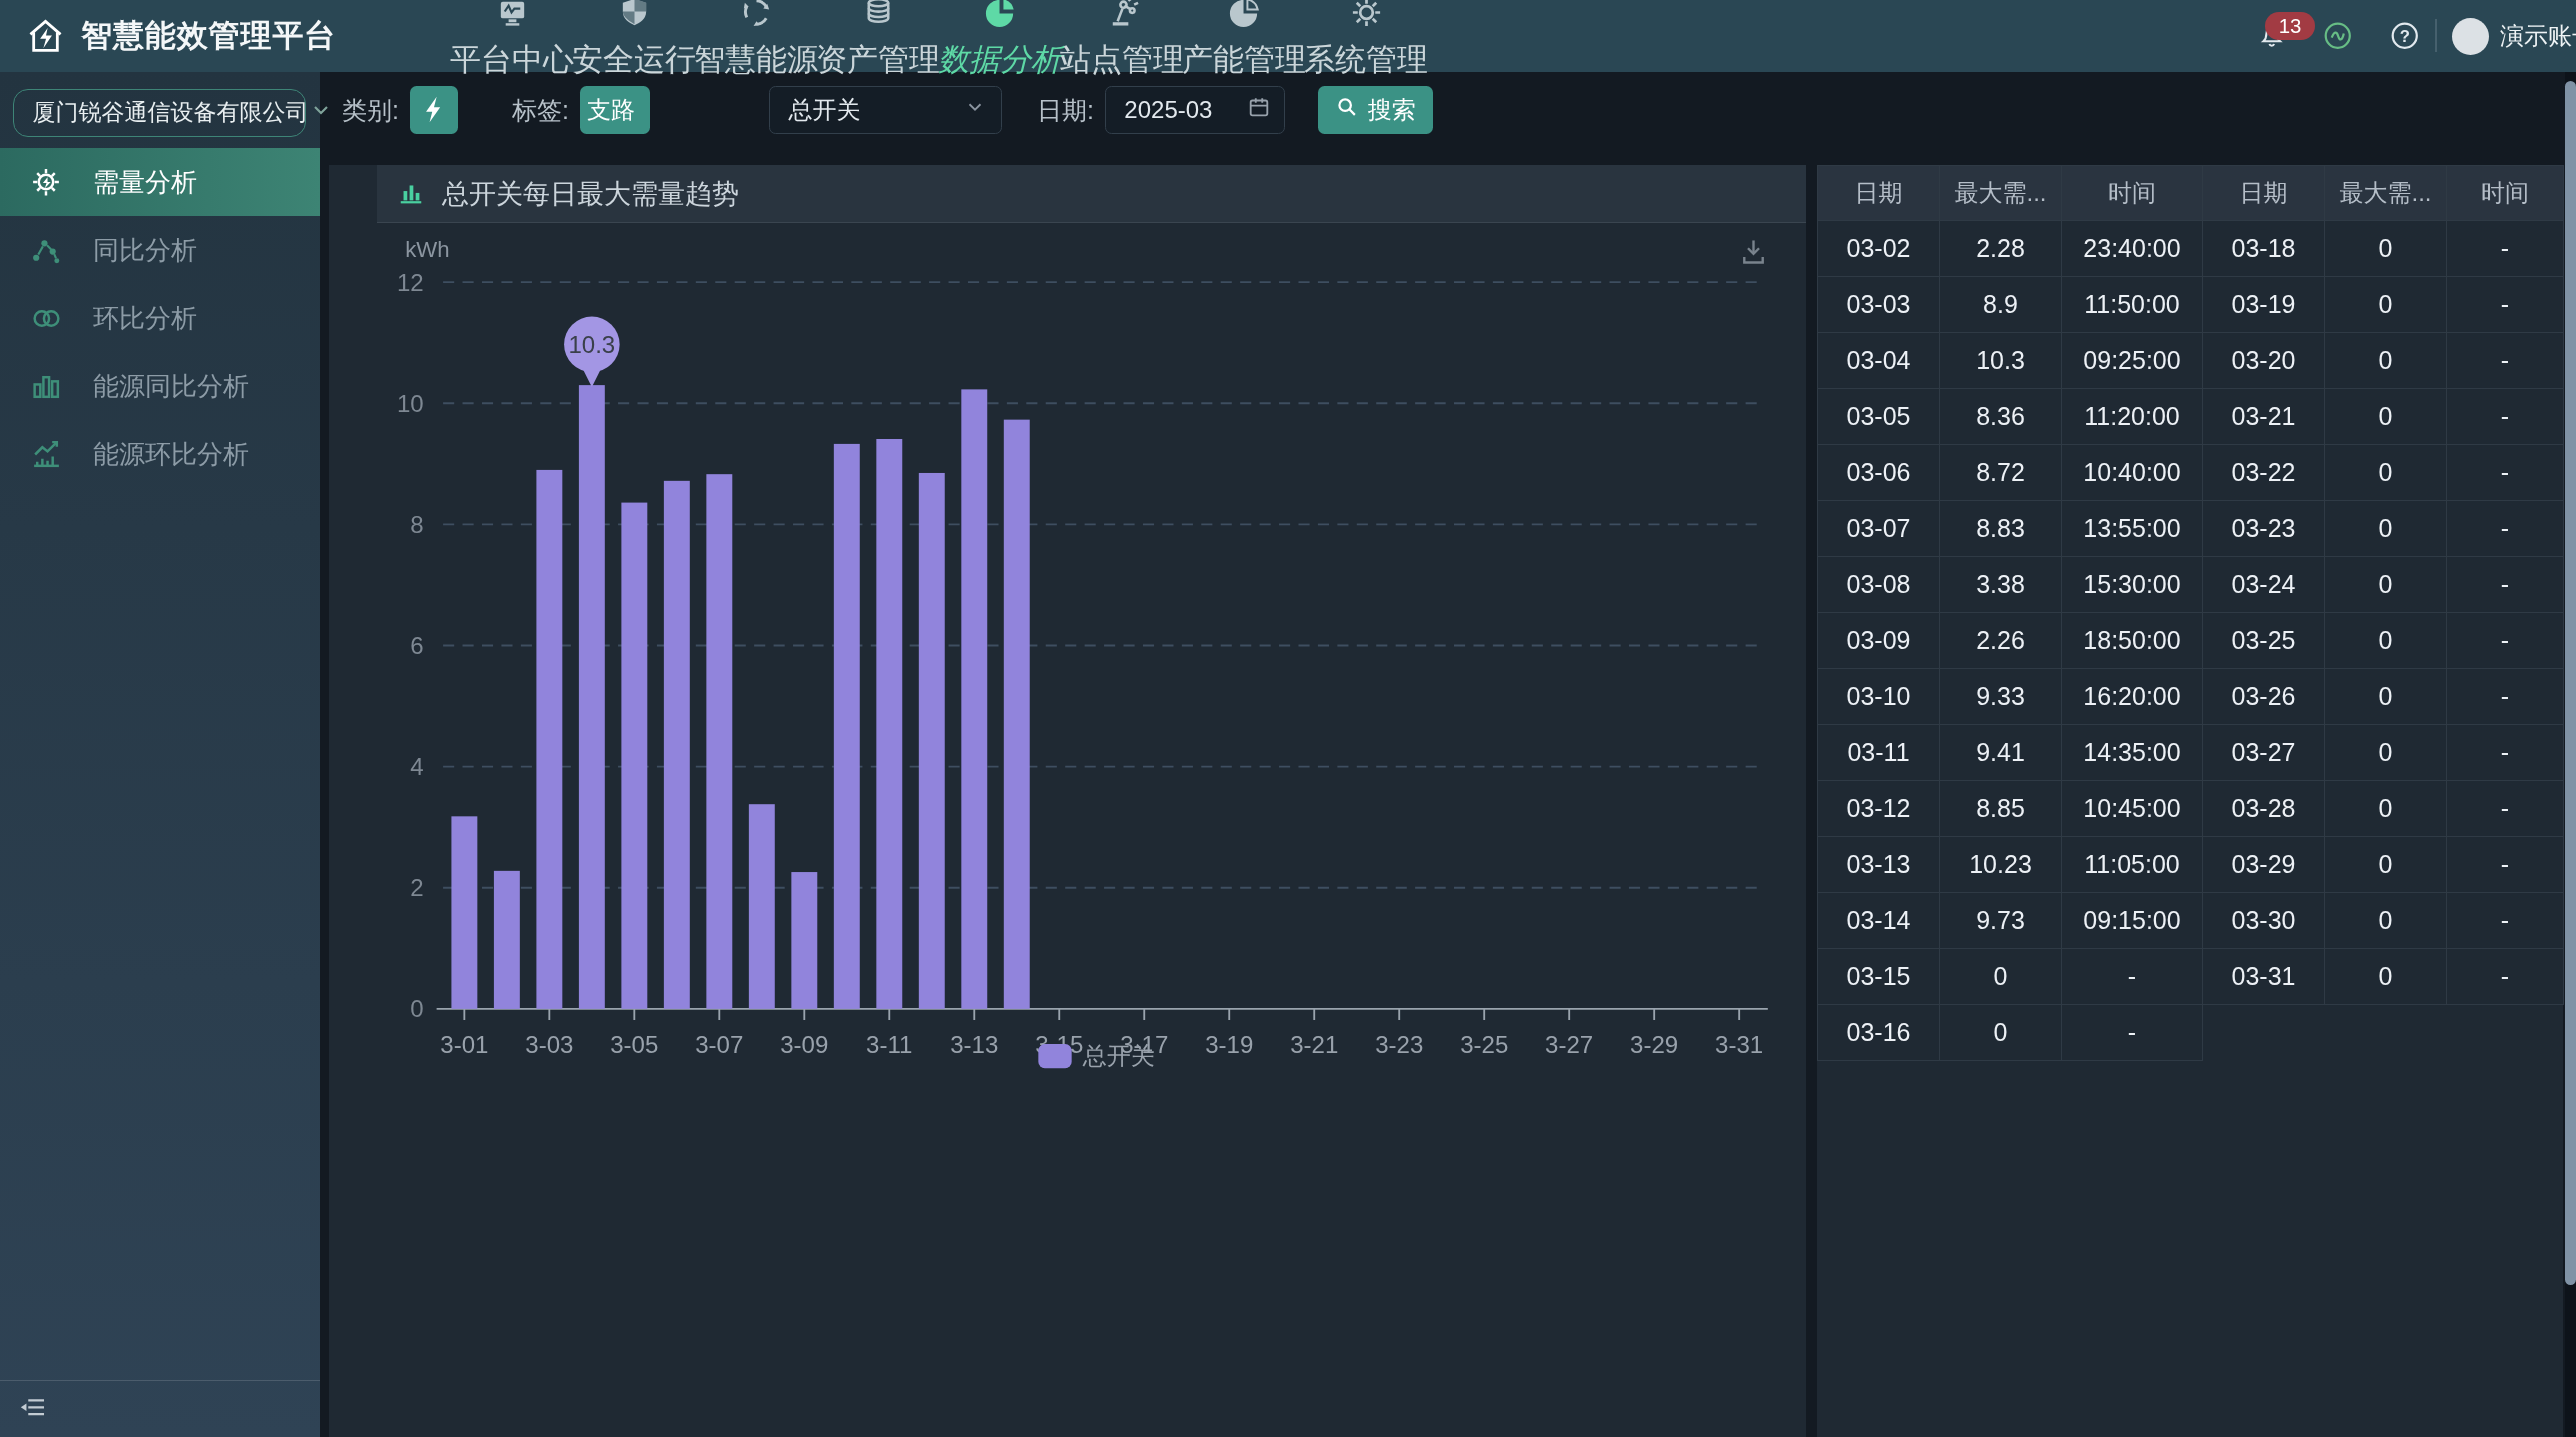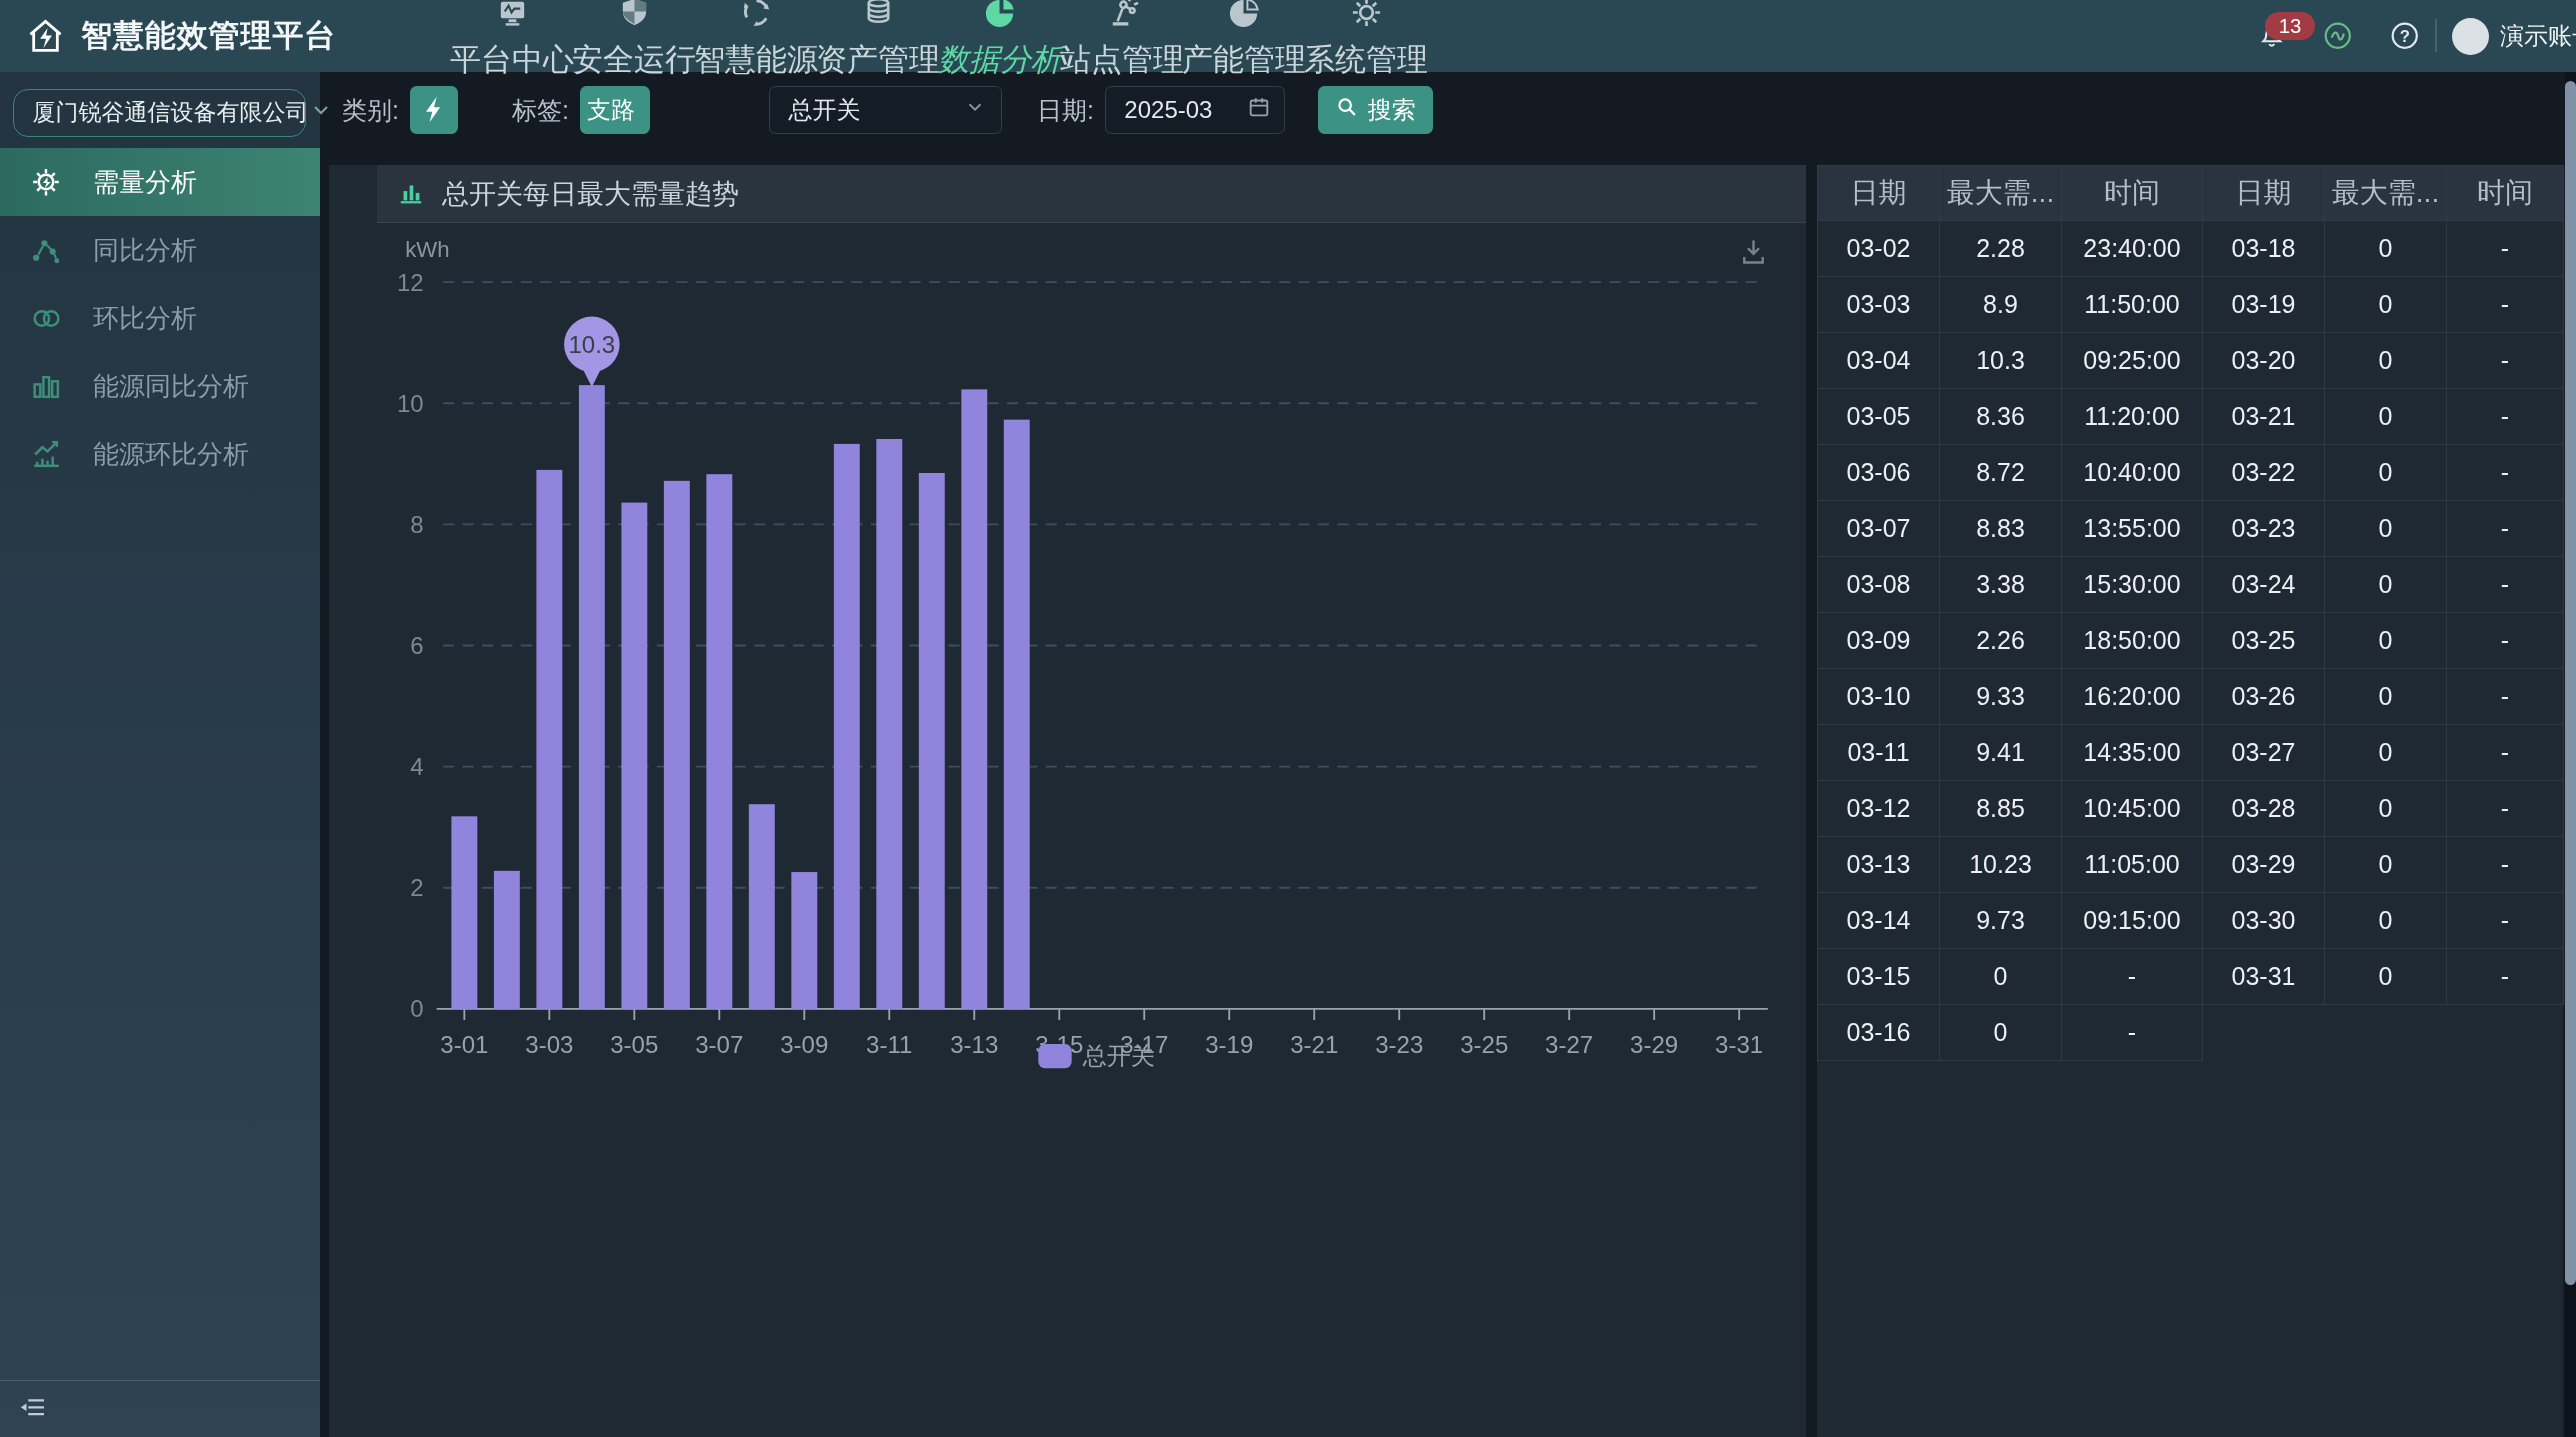--- a/index.html
+++ b/index.html
@@ -48,21 +48,21 @@
   
   .chart-panel{position:absolute;left:329px;top:165px;width:1477px;height:1272px;background:#1f2933;}
   .panel-header{height:57px;background:#29343f;border-bottom:0.9px solid #3a4550;display:flex;align-items:center;padding-left:20.4px;gap:16.7px;margin-left:48px;}
   .panel-title{font-size:27px;color:#ccd5dc;}
   .download{position:absolute;right:35px;top:69px;width:35px;height:35px;cursor:pointer;}
   .chart-box{position:absolute;left:0;top:57px;width:1477px;height:935px;}
   svg text{font-family:"Liberation Sans","DejaVu Sans",sans-serif;}
 
   .table-panel{position:absolute;left:1817px;top:165px;width:746px;height:1272px;background:#1f2933;}
   table.demand{width:746px;border-collapse:collapse;table-layout:fixed;}
-  table.demand th{height:52px;background:#2a3440;color:#b5bec8;font-size:28px;font-weight:400;border:0.9px solid #2f3a45;text-align:center;}
+  table.demand th{height:52px;background:#2a3440;color:#b5bec8;font-size:24px;font-weight:400;border:0.9px solid #2f3a45;text-align:center;}
   table.demand td{height:53px;color:#edf1f6;font-size:25px;text-align:center;border:0.9px solid #2f3a45;background:#1f2933;}
   table.demand td.empty{border:none;background:transparent;}
 
   
   .scroll-track{position:absolute;left:2565px;top:72px;width:11px;height:1365px;background:#0d131a;}
   .scroll-thumb{position:absolute;left:2565px;top:81px;width:11px;height:1204px;background:#8093a6;border-radius:5.6px;cursor:pointer;}
 </style>
 </head>
 <body>
 

